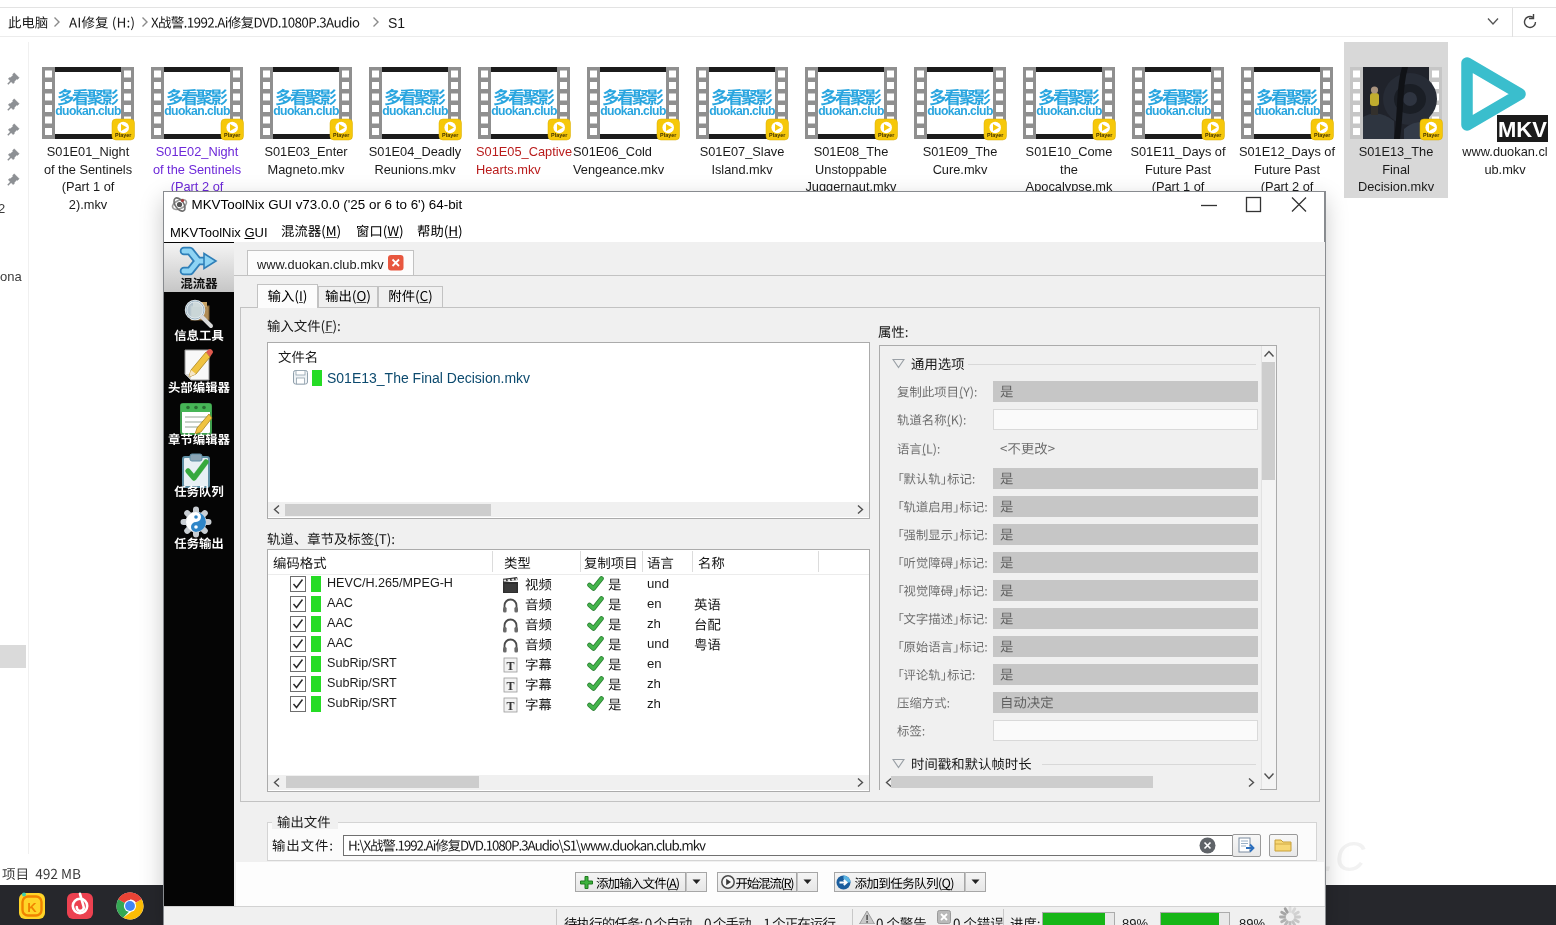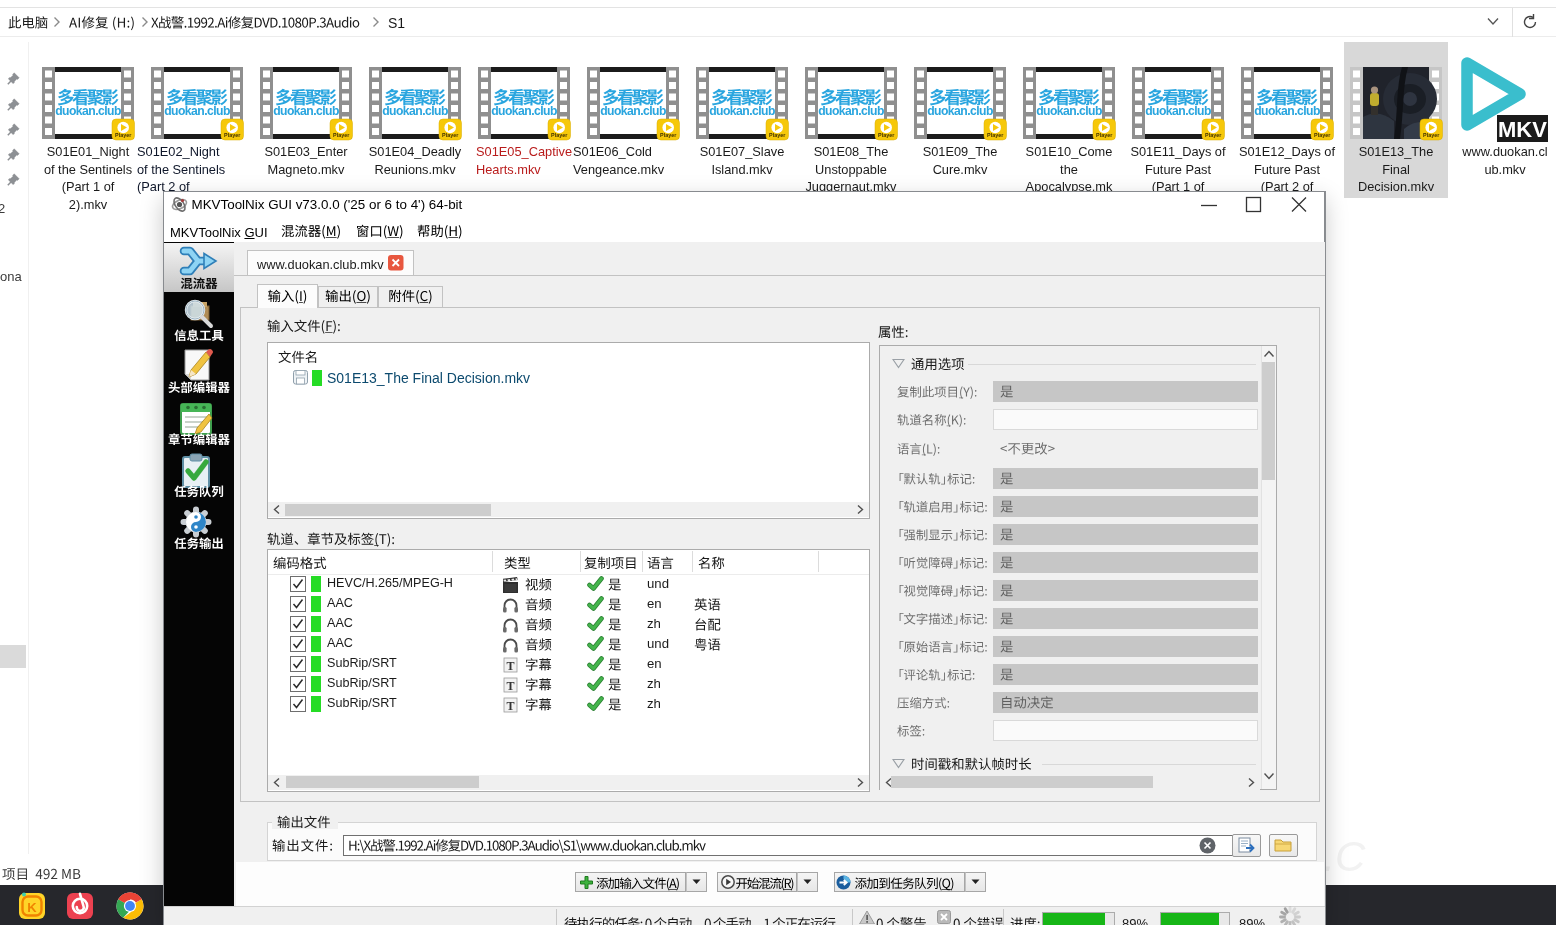--- a/index.html
+++ b/index.html
@@ -142,21 +142,21 @@
     <use href="#film" x="1023" y="67"></use>
     <use href="#film" x="1132" y="67"></use>
     <use href="#film" x="1241" y="67"></use>
     <rect x="1344" y="42" width="104" height="156" fill="#d8d8d8"></rect>
     <use href="#film13" x="1350" y="67"></use>
     <path d="M1467 63 L1467 125 L1520 94 Z" fill="none" stroke="#3abecd" stroke-width="11.5" stroke-linejoin="round"></path>
     <rect x="1497" y="115" width="51" height="27" fill="#1b1b1b"></rect>
     <text x="1522.5" y="136.5" font-size="22" font-weight="bold" fill="#fff" text-anchor="middle" font-family="Liberation Sans,sans-serif">MKV</text>
   </svg>
 <div style="position:absolute;left:88px;top:143px;width:120px;margin-left:-60px;font-size:12.8px;line-height:17.6px;color:#1a1a1a;text-align:center">S01E01_Night<br>of the Sentinels<br>(Part 1 of<br>2).mkv</div>
-<div style="position:absolute;left:197px;top:143px;width:120px;margin-left:-60px;font-size:12.8px;line-height:17.6px;color:#0f172a;">S01E02_Night<br>of the Sentinels<br>(Part 2 of</div>
+<div style="position:absolute;left:197px;top:143px;width:120px;margin-left:-60px;font-size:12.8px;line-height:17.6px;color:#6d28d9;text-align:center">S01E02_Night<br>of the Sentinels<br>(Part 2 of</div>
 <div style="position:absolute;left:306px;top:143px;width:120px;margin-left:-60px;font-size:12.8px;line-height:17.6px;color:#1a1a1a;text-align:center">S01E03_Enter<br>Magneto.mkv</div>
 <div style="position:absolute;left:415px;top:143px;width:120px;margin-left:-60px;font-size:12.8px;line-height:17.6px;color:#1a1a1a;text-align:center">S01E04_Deadly<br>Reunions.mkv</div>
 <div style="position:absolute;left:536px;top:143px;width:120px;margin-left:-60px;font-size:12.8px;line-height:17.6px;color:#b91c1c;text-align:left">S01E05_Captive<br>Hearts.mkv</div>
 <div style="position:absolute;left:633px;top:143px;width:120px;margin-left:-60px;font-size:12.8px;line-height:17.6px;color:#1a1a1a;text-align:left">S01E06_Cold<br>Vengeance.mkv</div>
 <div style="position:absolute;left:742px;top:143px;width:120px;margin-left:-60px;font-size:12.8px;line-height:17.6px;color:#1a1a1a;text-align:center">S01E07_Slave<br>Island.mkv</div>
 <div style="position:absolute;left:851px;top:143px;width:120px;margin-left:-60px;font-size:12.8px;line-height:17.6px;color:#1a1a1a;text-align:center">S01E08_The<br>Unstoppable<br>Juggernaut.mkv</div>
 <div style="position:absolute;left:960px;top:143px;width:120px;margin-left:-60px;font-size:12.8px;line-height:17.6px;color:#1a1a1a;text-align:center">S01E09_The<br>Cure.mkv</div>
 <div style="position:absolute;left:1069px;top:143px;width:120px;margin-left:-60px;font-size:12.8px;line-height:17.6px;color:#1a1a1a;text-align:center">S01E10_Come<br>the<br>Apocalypse.mk</div>
 <div style="position:absolute;left:1178px;top:143px;width:120px;margin-left:-60px;font-size:12.8px;line-height:17.6px;color:#1a1a1a;text-align:center">S01E11_Days of<br>Future Past<br>(Part 1 of</div>
 <div style="position:absolute;left:1287px;top:143px;width:120px;margin-left:-60px;font-size:12.8px;line-height:17.6px;color:#1a1a1a;text-align:center">S01E12_Days of<br>Future Past<br>(Part 2 of</div>
@@ -181,21 +181,21 @@
       <circle r="4.9" fill="#4285f4"></circle>
 </g>
   </svg>
 <div style="position:absolute;left:163px;top:191px;width:1162px;height:734px;background:#fff;border:1px solid #888b8f;box-shadow:0 8px 22px rgba(0,0,0,.22)"></div>
 <svg style="position:absolute;left:171px;top:196px" width="17" height="17">
 <ellipse cx="8.5" cy="8.5" rx="7.5" ry="4.2" fill="none" stroke="#9a9a9a" stroke-width="1.6" transform="rotate(-25 8.5 8.5)"></ellipse>
 <ellipse cx="8.5" cy="8.5" rx="7.5" ry="4.2" fill="none" stroke="#6d6d6d" stroke-width="1.6" transform="rotate(55 8.5 8.5)"></ellipse>
 <circle cx="8.5" cy="8.5" r="2.6" fill="#545454"></circle>
     <circle cx="11.5" cy="4.5" r="1.6" fill="#a43a3a"></circle>
   </svg>
-<div style="position:absolute;left:191.5px;top:197px;font-size:13.4px;color:#000;font-weight:400;white-space:pre;">MKVToolNix GUI v73.0.0 ('25 or 6 to 4') 64-bit</div>
+<div style="position:absolute;left:191.5px;top:197px;font-size:13.4px;color:#000;font-weight:400;white-space:pre;">MKVToolNix GUI v73.0.0 ('25 or 6 to 6') 64-bit</div>
 <svg style="position:absolute;left:1195px;top:196px" width="125" height="18">
     <path d="M6 9.5 L22 9.5" stroke="#333" stroke-width="1.3"></path>
     <rect x="51.5" y="1.5" width="14" height="14" fill="none" stroke="#333" stroke-width="1.3"></rect>
     <path d="M97 1.5 L111 15.5 M111 1.5 L97 15.5" stroke="#333" stroke-width="1.3"></path>
   </svg>
 <div style="position:absolute;left:170px;top:225px;font-size:13px;color:#000;font-weight:400;white-space:pre;text-align:right;">MKVToolNix <span style="text-decoration:underline">G</span>UI</div>
 <div style="position:absolute;left:164px;top:242px;width:1160.5px;height:664px;background:#f0f0f0"></div>
 <div style="position:absolute;left:1324.5px;top:191px;width:1px;height:734px;background:#8a8d91;z-index:40"></div>
 <div style="position:absolute;left:236px;top:862px;width:1088px;height:44px;background:#fdfdfd"></div>
 <div style="position:absolute;left:164px;top:906px;width:1161px;height:19px;background:#f0f0f0;border-top:1px solid #d2d2d2"></div>

